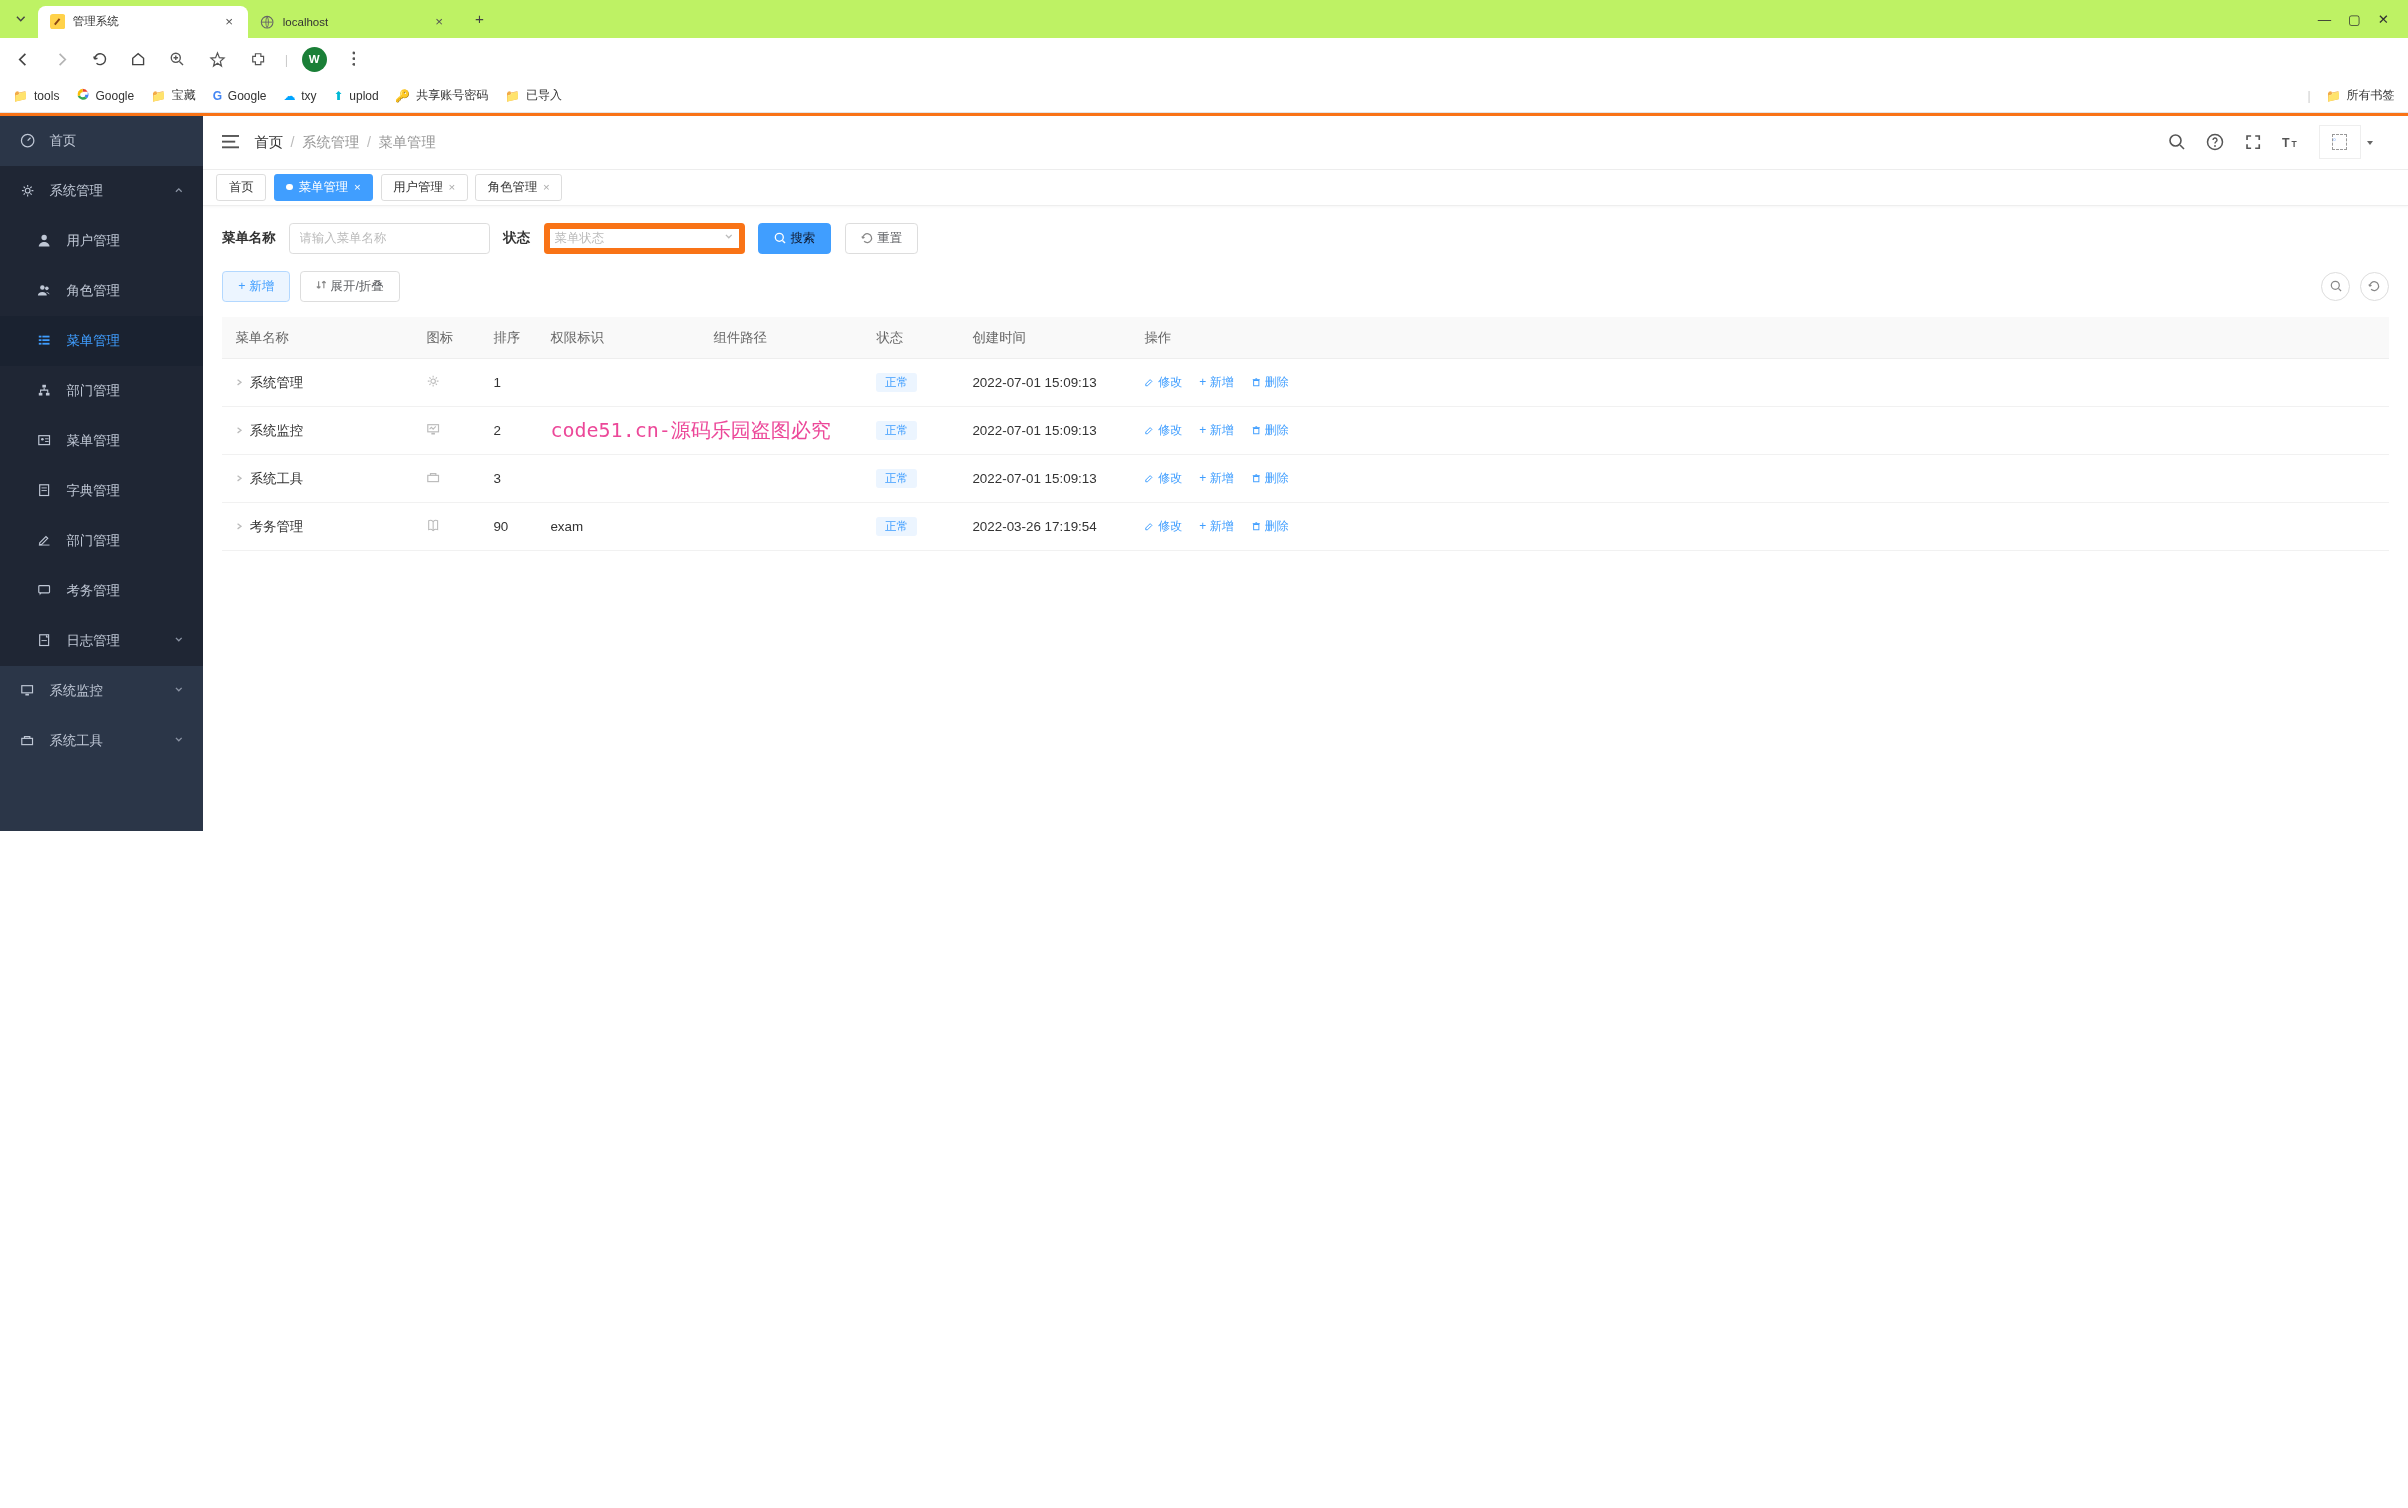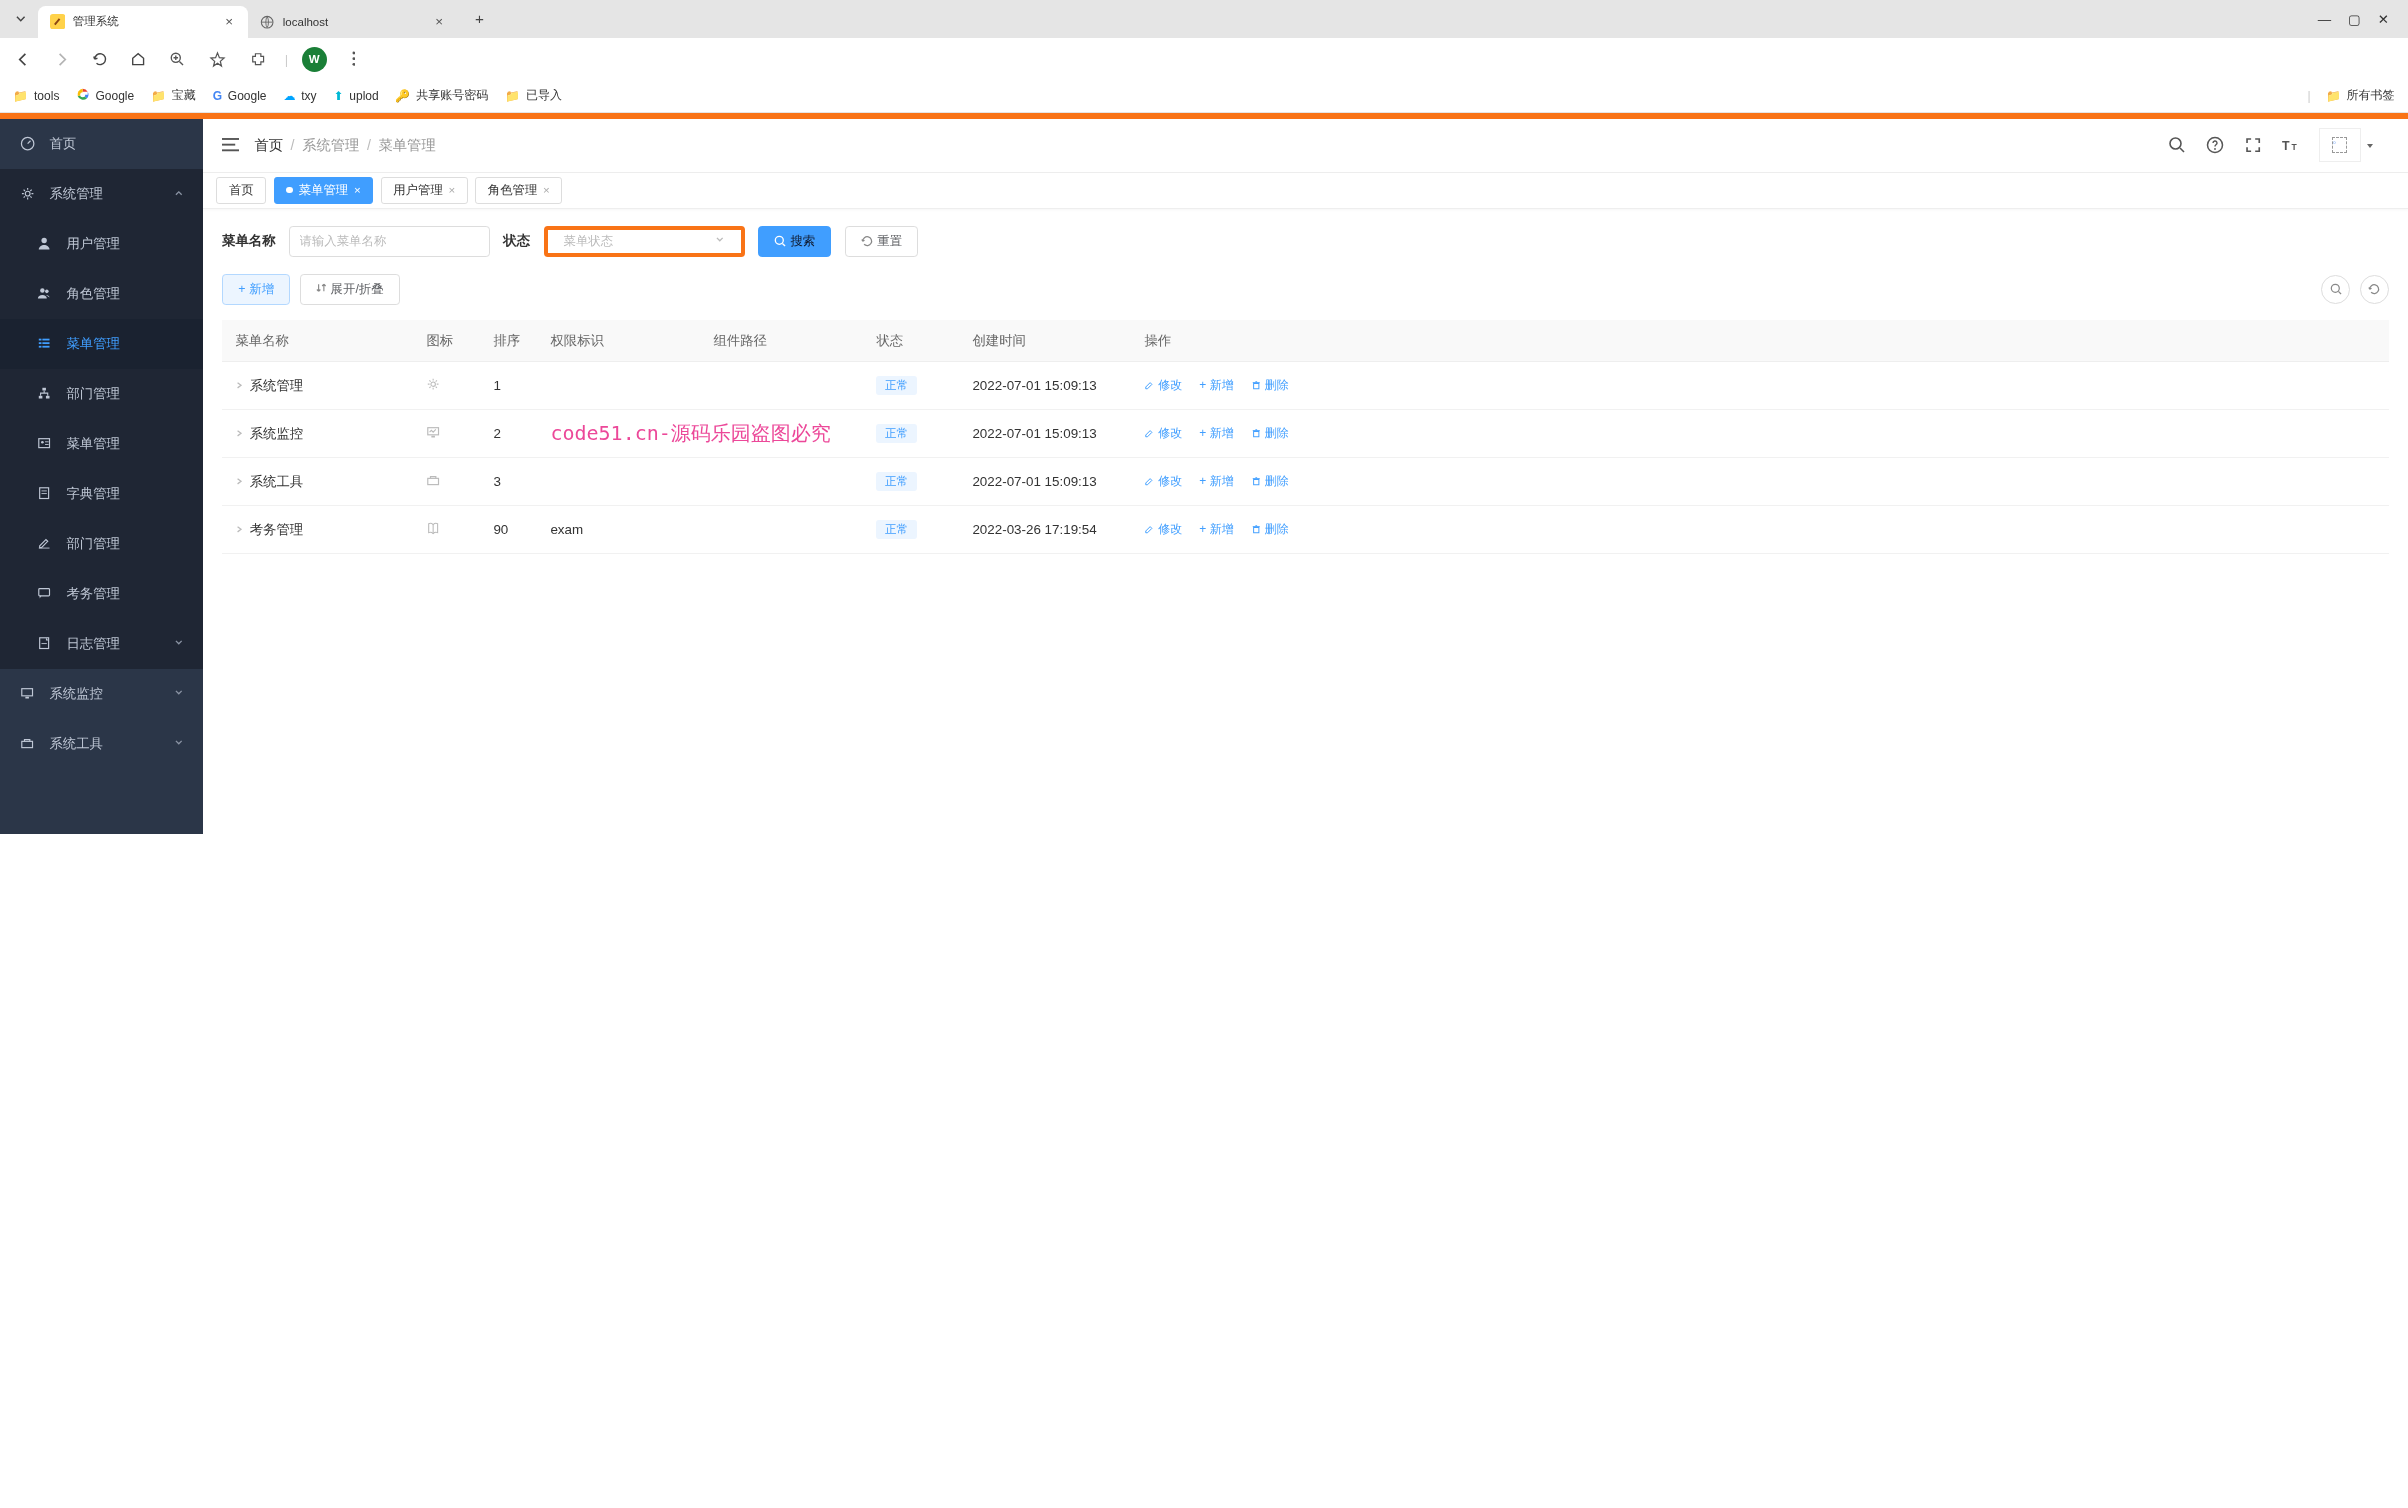--- a/index.html
+++ b/index.html
@@ -1,18 +1,18 @@
 <!DOCTYPE html>
 <html><head>
 <meta charset="utf-8">
 <style>
 *{box-sizing:border-box;margin:0;padding:0;font-family:-apple-system,BlinkMacSystemFont,"Segoe UI","PingFang SC","Microsoft YaHei",sans-serif}
 body{background:#fff;font-size:13.4px;color:#333}
 
-.browser-chrome{background:#e5e5e5;border-bottom:6px solid #f97316}
+.browser-chrome{background:#bef264;border-bottom:3px solid #f97316}
 .tab-bar{display:flex;align-items:center;height:38px;padding:0 7.6px;gap:0}
 .tab-bar-chevron{width:27px;height:27px;display:flex;align-items:center;justify-content:center;margin-right:3.8px;cursor:pointer}
 .browser-tab{display:flex;align-items:center;height:32.5px;padding:0 11.5px;margin-top:5.7px;border-radius:7.6px 7.6px 0 0;gap:7.6px;min-width:210px;cursor:pointer}
 .browser-tab.active{background:#fff}
 .browser-tab .favicon{width:15.3px;height:15.3px;display:flex;align-items:center;justify-content:center}
 .browser-tab .title{flex:1;font-size:11.5px;color:#333}
 .browser-tab .close{width:15.3px;height:15.3px;display:flex;align-items:center;justify-content:center;color:#555;font-size:13.4px}
 .new-tab-btn{width:27px;height:27px;display:flex;align-items:center;justify-content:center;margin-left:7.6px;font-size:15.3px;color:#444}
 .window-controls{margin-left:auto;display:flex;gap:17px;padding-right:11.5px}
 .window-controls span{cursor:pointer;font-size:13.4px;color:#333}
@@ -60,21 +60,21 @@
 .tab.active{background:#409eff;color:#fff;border-color:#409eff}
 .tab .dot{width:6.7px;height:6.7px;border-radius:50%;background:#fff}
 .tab .x{color:#aaa;font-size:11.5px}
 .tab.active .x{color:#fff}
 
 .content{padding:17px 19px}
 .search-row{display:flex;align-items:center;gap:13.4px;margin-bottom:17px}
 .form-label{font-size:13.4px;font-weight:600;color:#333}
 .text-input{height:31px;width:201px;border:1px solid #ddd;border-radius:3.8px;padding:0 9.6px;font-size:12.4px;outline:none}
 .text-input::placeholder{color:#bbb}
-.select-input{height:31px;width:201px;border:4px solid #f97316;border-radius:3.8px;padding:0 16px;font-size:12.4px;color:#bbb;display:flex;align-items:center;justify-content:space-between}
+.select-input{height:31px;width:201px;border:6px solid #f97316;border-radius:3.8px;padding:0 5px;font-size:12.4px;color:#bbb;display:flex;align-items:center;justify-content:space-between}
 .btn{height:31px;padding:0 15.3px;border-radius:3.8px;border:1px solid #ddd;background:#fff;cursor:pointer;display:inline-flex;align-items:center;gap:3.8px;font-size:12.4px}
 .btn-primary{background:#409eff;border-color:#409eff;color:#0f172a}
 .btn-plain-primary{border-color:#b3d8ff;color:#409eff;background:#ecf5ff}
 .btn-plain{color:#606266}
 .action-row{display:flex;align-items:center;gap:9.6px;margin-bottom:15.3px}
 .action-row-right{margin-left:auto;display:flex;gap:9.6px}
 .circle-btn{width:29px;height:29px;border:1px solid #ddd;border-radius:50%;display:flex;align-items:center;justify-content:center;cursor:pointer;color:#666}
 
 .data-table{width:100%;border-collapse:collapse}
 .data-table th{text-align:left;font-weight:500;color:#666;background:#f9f9f9;height:42px;padding:0 13.4px;font-size:13.4px;border-bottom:1px solid #eee}

